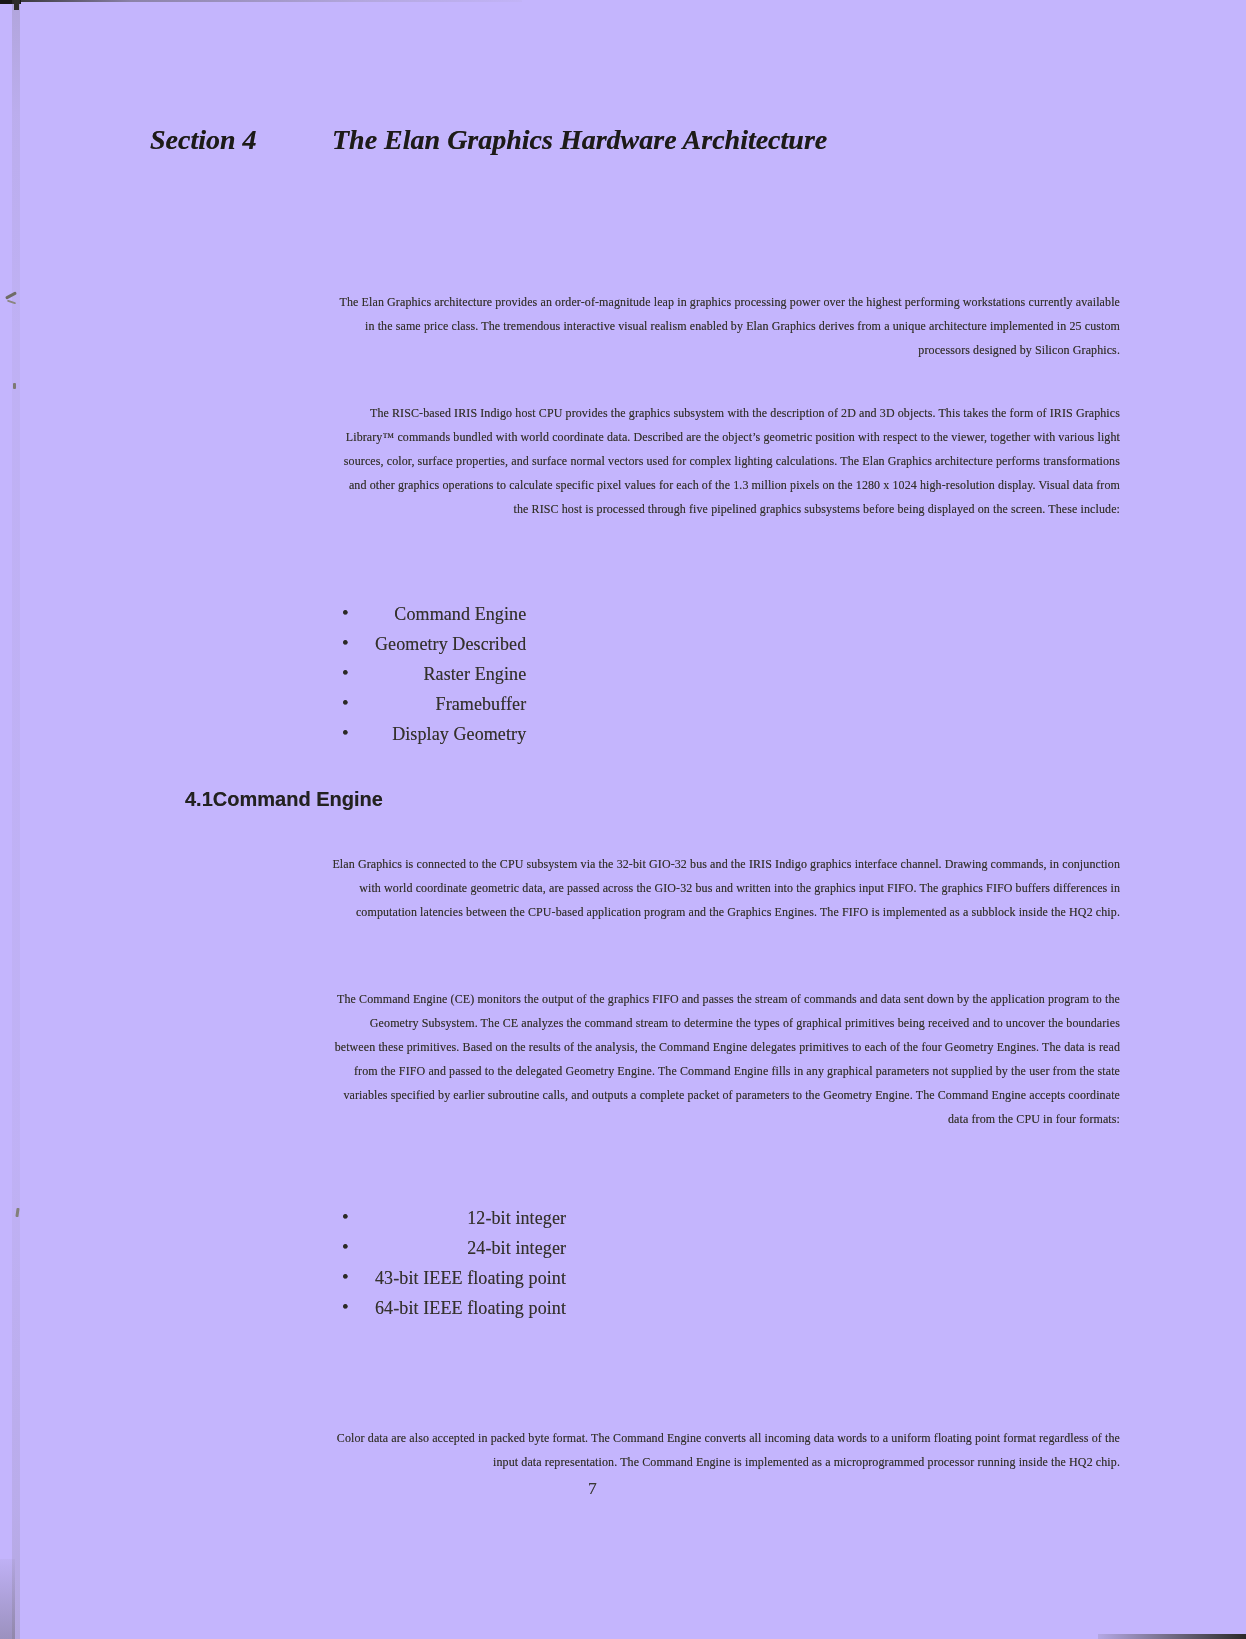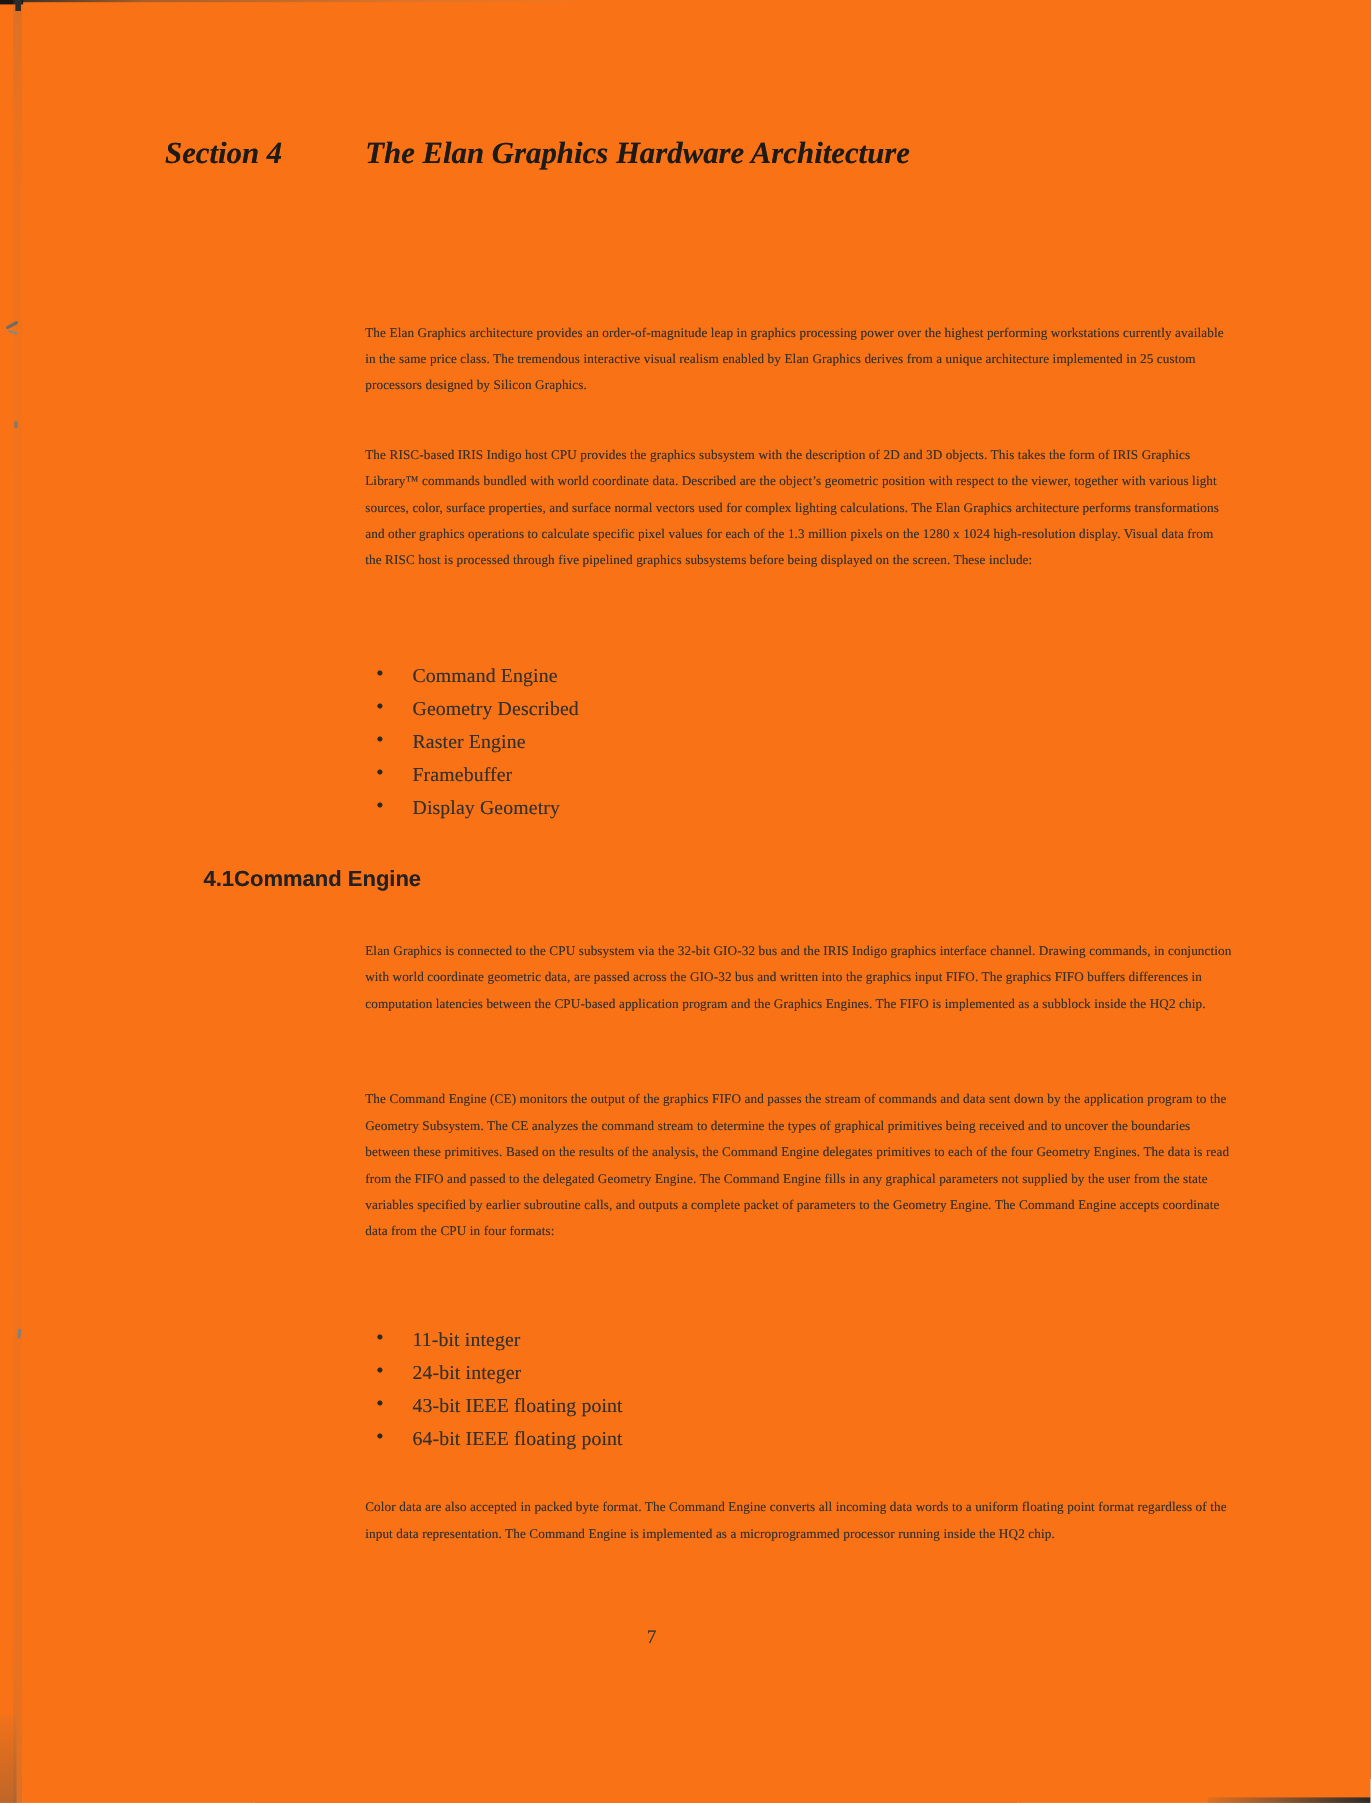--- a/index.html
+++ b/index.html
@@ -1,24 +1,25 @@
 <!DOCTYPE html>
 <html><head>
 <meta charset="utf-8">
 <style>
   html, body { margin: 0; padding: 0; background: #e8e8e6; }
   .page {
     position: relative;
     width: 1246px;
     height: 1639px;
     margin: 0 auto;
-    background: #f97316;
+    background: #c4b5fd;
     overflow: hidden;
     font-family: "Liberation Serif", serif;
     color: #34312c;
+    text-align: right;
   }
 
   
   .body-text {
     position: absolute;
     font-size: 12px;
     line-height: 24px;
     letter-spacing: 0.1px;
     text-shadow: 0 0 0.6px rgba(60, 56, 50, 0.55);
   }
@@ -145,23 +146,23 @@
   </ul>
 
   <div class="subheading" style="top: 788px;">
     <span class="num">4.1</span><span>Command Engine</span>
   </div>
 
   <p class="body-text col" style="top: 840px;">Elan Graphics is connected to the CPU subsystem via the 32-bit GIO-32 bus and the IRIS Indigo graphics interface channel. Drawing commands, in conjunction with world coordinate geometric data, are passed across the GIO-32 bus and written into the graphics input FIFO. The graphics FIFO buffers differences in computation latencies between the CPU-based application program and the Graphics Engines. The FIFO is implemented as a subblock inside the HQ2 chip.</p>
   <p class="body-text col" style="top: 975px;">The Command Engine (CE) monitors the output of the graphics FIFO and passes the stream of commands and data sent down by the application program to the Geometry Subsystem. The CE analyzes the command stream to determine the types of graphical primitives being received and to uncover the boundaries between these primitives. Based on the results of the analysis, the Command Engine delegates primitives to each of the four Geometry Engines. The data is read from the FIFO and passed to the delegated Geometry Engine. The Command Engine fills in any graphical parameters not supplied by the user from the state variables specified by earlier subroutine calls, and outputs a complete packet of parameters to the Geometry Engine. The Command Engine accepts coordinate data from the CPU in four formats:</p>
 
   <ul class="doc-list" style="top: 1206px;">
-    <li>11-bit integer</li>
+    <li>12-bit integer</li>
     <li>24-bit integer</li>
     <li>43-bit IEEE floating point</li>
     <li>64-bit IEEE floating point</li>
   </ul>
 
-  <p class="body-text col" style="top: 1334px; margin-top: 24px;">Color data are also accepted in packed byte format. The Command Engine converts all incoming data words to a uniform floating point format regardless of the input data representation. The Command Engine is implemented as a microprogrammed processor running inside the HQ2 chip.</p>
+  <p class="body-text col" style="top: 1402px; margin-top: 24px;">Color data are also accepted in packed byte format. The Command Engine converts all incoming data words to a uniform floating point format regardless of the input data representation. The Command Engine is implemented as a microprogrammed processor running inside the HQ2 chip.</p>
 
   <div class="page-number">7</div>
 
 </div>
 
 </body></html>

